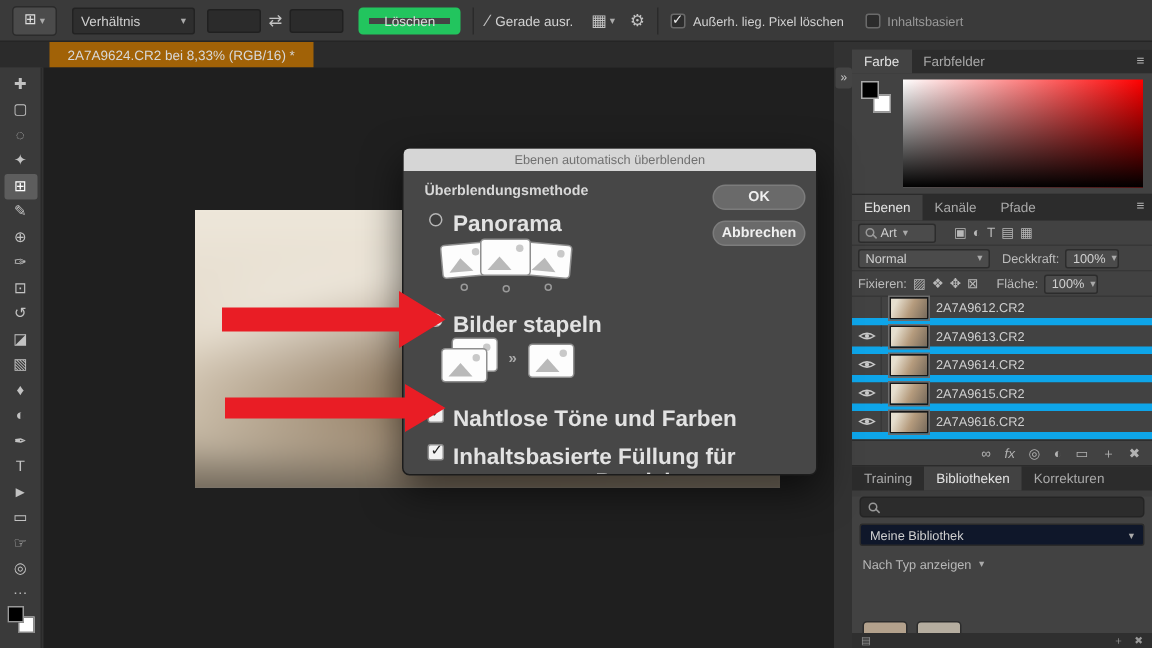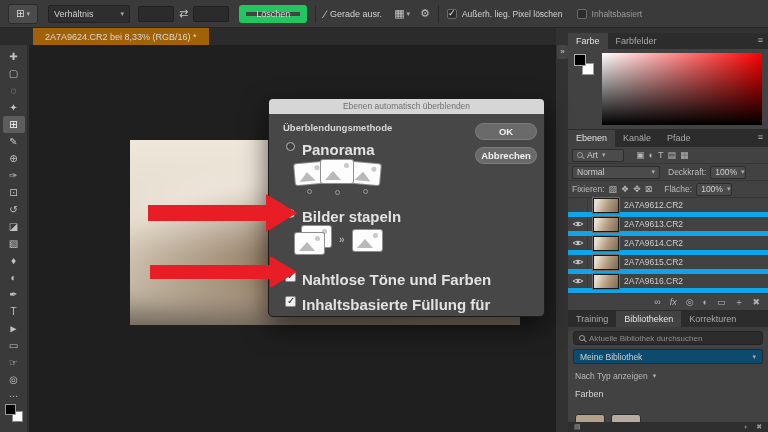--- a/index.html
+++ b/index.html
@@ -109,21 +109,21 @@
     padding:0 8px; background:#424242; border-top:1px solid #2e2e2e; color:#b2b2b2; font-size:9px; }
 
   .lib-search { margin:4px 5px; height:14px; background:#2c2c2c; border:1px solid #242424; border-radius:3px;
     display:flex; align-items:center; padding:0 5px; gap:4px; }
   .lib-search input { background:transparent; border:0; outline:0; color:#bbb; font-size:8px; width:160px;
     font-family:"Liberation Sans","DejaVu Sans",sans-serif; }
   .lib-search input::placeholder { color:#8d8d8d; }
   .s-ico { width:6px; height:6px; border:1px solid #999; border-radius:50%; position:relative; flex:none; }
   .s-ico::after { content:""; position:absolute; width:4px; height:1px; background:#999;
     transform:rotate(45deg); right:-3px; bottom:-1px; }
-  .lib-dd { margin:2px 5px; height:15px; background:#0c4a6e; border:1px solid #2a2a2a; border-radius:2px;
+  .lib-dd { margin:2px 5px; height:15px; background:#0f172a; border:1px solid #2a2a2a; border-radius:2px;
     display:flex; align-items:center; justify-content:space-between; padding:0 6px; font-size:8.5px; color:#d0d0d0; }
   .lib-view { display:flex; align-items:center; gap:5px; padding:5px 7px 3px; font-size:8.5px; color:#b8b8b8; }
   .lib-colors-h { padding:5px 7px 2px; font-size:9px; color:#d6d6d6; }
   .swatch { width:30px; height:20px; border-radius:3px; border:1px solid #2c2c2c; }
   .lib-footer { position:absolute; left:0; right:0; bottom:0; height:10px; background:#2f2f2f;
     display:flex; align-items:center; justify-content:flex-end; gap:7px; padding:0 6px; color:#9a9a9a; font-size:7px; }
 
   .arrows { position:absolute; left:0; top:0; z-index:30; pointer-events:none; }
   .sep { height:1px; background:#2b2b2b; }
 </style>
@@ -364,31 +364,29 @@
     <div class="sep"></div>
 
     <div class="ptabs">
       <div class="ptab">Training</div>
       <div class="ptab active">Bibliotheken</div>
       <div class="ptab">Korrekturen</div>
     </div>
     <div class="panel-body" style="height:81px;">
       <div class="lib-search">
         <span class="s-ico"></span>
-        <input placeholder="Aktuelle Bibliothek durchsuchen" style="">
       </div>
       <div class="lib-dd">
         <span>Meine Bibliothek</span>
         <span class="chev">▾</span>
       </div>
       <div class="lib-view">
         <span>Nach Typ anzeigen</span>
         <span class="chev">▾</span>
       </div>
-      <div class="lib-colors-h">Farben</div>
     </div>
     <div style="display:flex; gap:6px; padding:2px 7px; background:#424242;">
       <div class="swatch" style="background: rgb(179, 161, 140);"></div>
       <div class="swatch" style="background: rgb(181, 173, 159);"></div>
     </div>
     <div class="lib-footer">
       <span style="margin-right:auto;">▤</span>
       <span>＋</span>
       <span>✖</span>
     </div>

